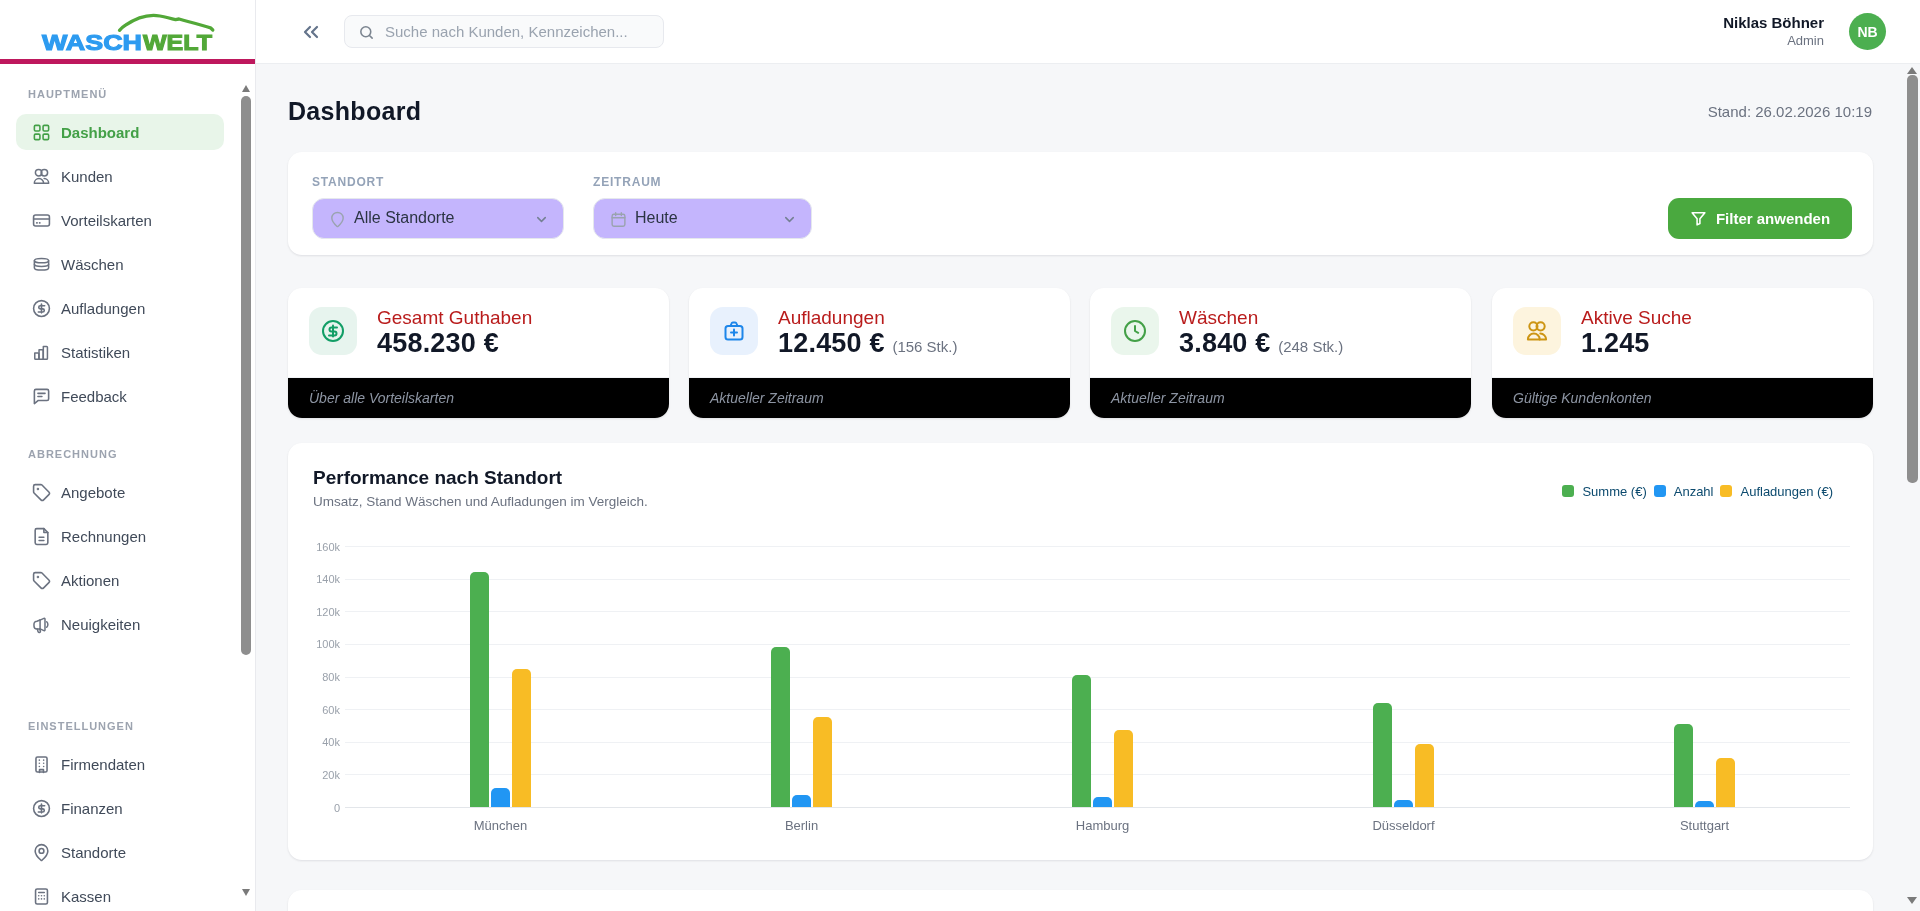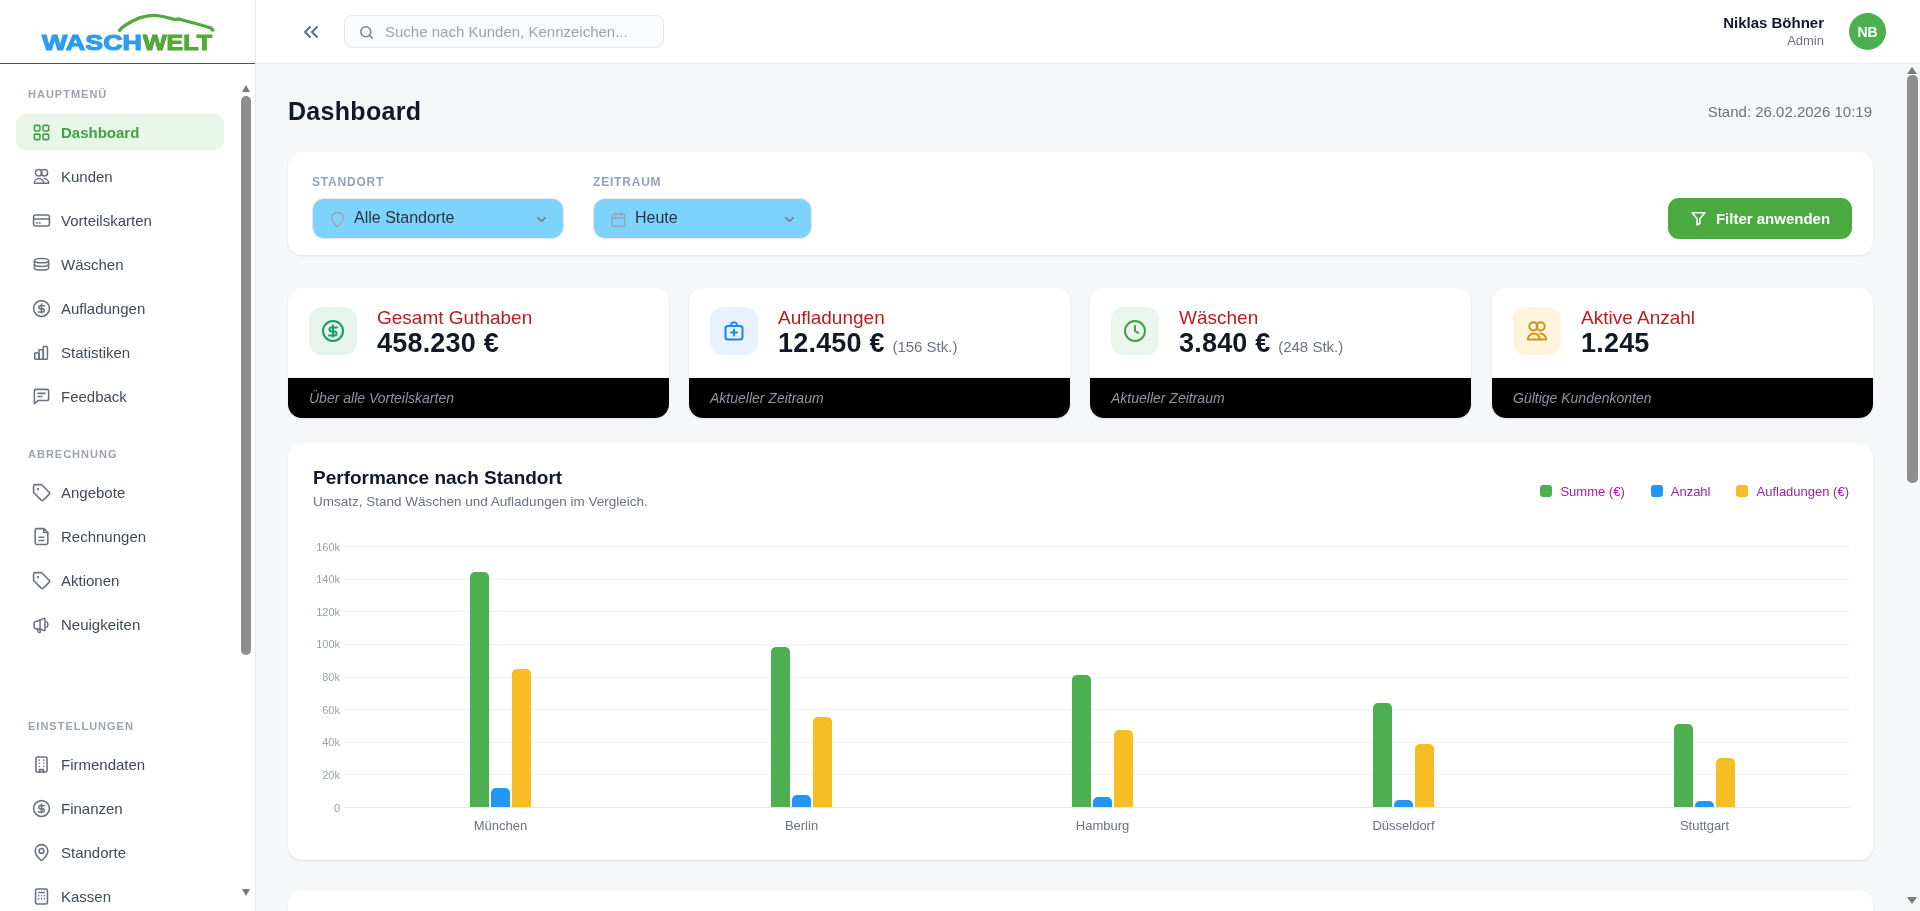--- a/index.html
+++ b/index.html
@@ -2,21 +2,21 @@
 <html lang="de"><head>
 <meta charset="UTF-8">
 <title>Dashboard</title>
 <style>
   * { margin:0; padding:0; box-sizing:border-box; }
   html,body { width:1920px; height:911px; overflow:hidden; font-family:"Liberation Sans", sans-serif; background:#f6f7f9; }
   #app { position:relative; width:1920px; height:911px; }
 
   
   aside { position:absolute; left:0; top:0; width:256px; height:911px; background:#fff; border-right:1px solid #e9eaee; }
-  .logo { position:absolute; left:0; top:0; width:255px; height:64px; border-bottom:1px solid #be185d; }
+  .logo { position:absolute; left:0; top:0; width:255px; height:64px; border-bottom:5px solid #be185d; }
   .navlbl { position:absolute; left:28px; font-size:11px; font-weight:700; letter-spacing:1px; color:#9ca3af; }
   .nav { position:absolute; left:16px; width:208px; }
   .item { position:relative; height:36px; margin-bottom:8px; border-radius:10px; color:#404a59; font-size:15px; display:flex; align-items:center; }
   .item svg { position:absolute; left:16px; width:19px; height:19px; color:#6b7280; }
   .item span { position:absolute; left:45px; top:50%; transform:translateY(-50%); white-space:nowrap; }
   .item.act { background:#e8f5e9; color:#43a047; font-weight:700; }
   .item.act svg { color:#43a047; }
 
   
   .sb-thumb { position:absolute; background:#8e8e8e; border-radius:5px; }
@@ -36,41 +36,41 @@
   
   main { position:absolute; left:256px; top:64px; width:1664px; height:847px; background:#f6f7f9; }
   .h1 { position:absolute; left:32px; top:33px; font-size:25px; font-weight:800; color:#111827; letter-spacing:.3px; }
   .stand { position:absolute; right:48px; top:39px; font-size:15px; color:#6b7280; }
 
   .card { position:absolute; background:#fff; border-radius:14px; box-shadow:0 1px 2px rgba(16,24,40,.05), 0 1px 3px rgba(16,24,40,.05); }
 
   
   #fcard { left:32px; top:88px; width:1585px; height:103px; }
   .flbl { position:absolute; top:23px; font-size:12px; font-weight:700; letter-spacing:.8px; color:#94a3b8; }
-  .sel { position:absolute; top:46px; height:41px; background:#7dd3fc; border:1px solid #e5e8ed; border-radius:12px; }
+  .sel { position:absolute; top:46px; height:41px; background:#c4b5fd; border:1px solid #e5e8ed; border-radius:12px; }
   .sel svg { position:absolute; left:16px; top:12px; width:17px; height:17px; color:#9aa3af; }
   .sel .txt { position:absolute; left:41px; top:10px; font-size:16px; color:#2b3443; }
   .sel .chev { position:absolute; right:14px; top:13px; width:15px; height:15px; color:#748093; left:auto; }
   .btn { position:absolute; left:1380px; top:46px; width:184px; height:41px; background:#4aa93f; border-radius:11px; color:#fff; font-size:15px; font-weight:700; display:flex; align-items:center; justify-content:center; gap:9px; }
   .btn svg { width:17px; height:17px; }
 
   
   .scard { top:224px; width:381px; height:130px; }
   .sicon { position:absolute; left:21px; top:19px; width:48px; height:48px; border-radius:13px; display:flex; align-items:center; justify-content:center; }
   .sicon svg { width:24px; height:24px; }
   .stitle { position:absolute; left:89px; top:19px; font-size:19px; color:#b91c1c; }
   .sval { position:absolute; left:89px; top:40px; font-size:27px; font-weight:800; color:#111827; letter-spacing:.2px; }
   .sval small { font-size:15px; font-weight:400; color:#6b7280; letter-spacing:0; }
   .sfoot { position:absolute; left:0; bottom:0; width:100%; height:41px; border-top:1px solid #f1f3f6; background:#000000; border-radius:0 0 14px 14px; font-size:14px; color:#8d95a3; display:flex; align-items:center; padding-left:21px;font-style:italic; }
 
   
   #chart { left:32px; top:379px; width:1585px; height:417px; }
   .ctitle { position:absolute; left:25px; top:24px; font-size:19px; font-weight:700; color:#111827; }
   .csub { position:absolute; left:25px; top:51px; font-size:13.5px; color:#6b7280; }
-  .legend { position:absolute; right:24px; top:41px; display:flex; gap:26px; font-size:13px; color:#a21caf; }
+  .legend { position:absolute; right:40px; top:41px; display:flex; gap:7px; font-size:13px; color:#0c4a6e; }
   .legend i { display:inline-block; width:12px; height:12px; border-radius:3px; margin-right:8px; vertical-align:-1px; }
   .grid { position:absolute; left:57px; top:0; width:1505px; height:1px; background:#eff1f4; }
   .ylab { position:absolute; left:8px; width:44px; text-align:right; font-size:11px; color:#9aa1ab; }
   .bar { position:absolute; border-radius:5px 5px 0 0; }
   .xlab { position:absolute; width:140px; text-align:center; font-size:13px; color:#6b7280; top:375px; }
 
   #card2 { left:32px; top:826px; width:1585px; height:40px; border-radius:14px 14px 0 0; }
 </style>
 </head>
 <body>
@@ -323,21 +323,21 @@
     </div>
     <div class="card scard" style="left:1236px">
       <div class="sicon" style="background:#fdf4de;color:#cd9514">
           <svg viewBox="0 0 24 24" fill="none" stroke="currentColor" stroke-width="2" stroke-linecap="round" stroke-linejoin="round">
             <circle cx="8.4" cy="7.3" r="4.1"></circle>
             <circle cx="15.6" cy="7.3" r="4.1"></circle>
             <path d="M2.9 20.5a5.9 5.9 0 0 1 11.8 0z"></path>
             <path d="M15.3 14.6a5.9 5.9 0 0 1 5.8 5.9h-6.4"></path>
           </svg>
         </div>
-      <div class="stitle">Aktive Anzahl</div>
+      <div class="stitle">Aktive Suche</div>
       <div class="sval">1.245</div>
       <div class="sfoot">Gültige Kundenkonten</div>
     </div>
 
     <div class="card" id="chart">
       <div class="ctitle">Performance nach Standort</div>
       <div class="csub">Umsatz, Stand Wäschen und Aufladungen im Vergleich.</div>
       <div class="legend">
         <span><i style="background:#4caf50"></i>Summe (€)</span>
         <span><i style="background:#2196f3"></i>Anzahl</span>

